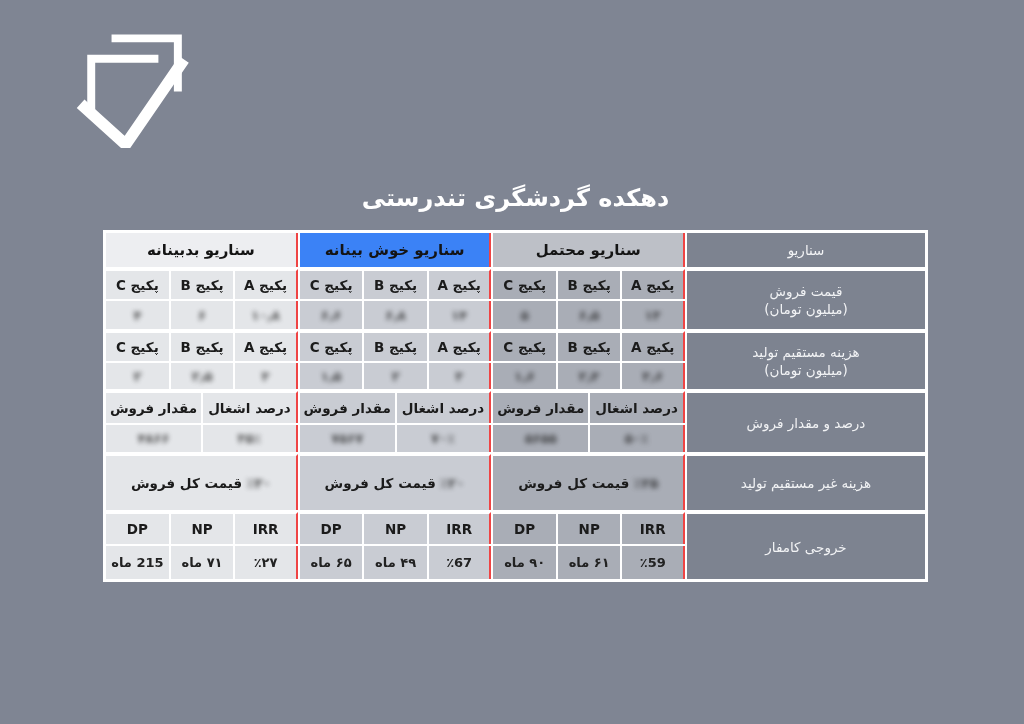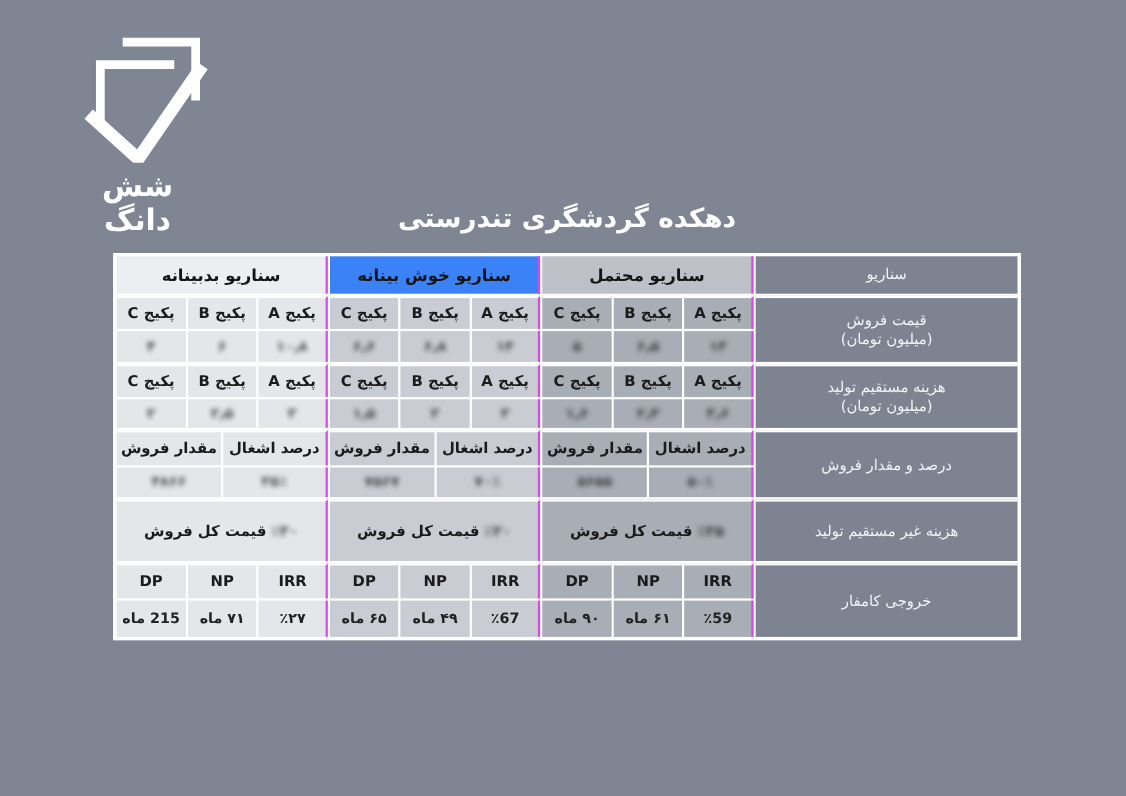--- a/index.html
+++ b/index.html
@@ -39,36 +39,35 @@
   .val{font-weight:bold;font-size:13px;color:#222;}
   
   tr.hrow{height:34px;}
   tr.r1h{height:30px;} tr.r1v{height:28px;}
   tr.r2h{height:30px;} tr.r2v{height:26px;}
   tr.r3h{height:32px;} tr.r3v{height:27px;}
   tr.r4 {height:56px;}
   tr.r5h{height:32px;} tr.r5v{height:33px;}
   
   .rsep{border-top:2px solid #FFFFFF;}
-  .gsep{border-right:2px solid #d946ef;}
+  .gsep{border-right:2px solid #ef4444;}
   .two-line div{line-height:1.35;}
   .blurred{filter:blur(2.6px);opacity:.78;}
   .ltr{direction:ltr;unicode-bidi:isolate;}
   .pct{display:inline-block;margin-left:4px;}
 </style>
 </head>
 <body>
 
 <div class="logo-wrap">
   <svg class="logo-svg" width="118" height="122" viewBox="0 0 132 138" fill="none" xmlns="http://www.w3.org/2000/svg">
     <path d="M44 14 H119 V74" stroke="#FFFFFF" stroke-width="9"></path>
     <path d="M97 37 H21 V101" stroke="#FFFFFF" stroke-width="9"></path>
     <path d="M9 88 L60 134 L126 38" stroke="#FFFFFF" stroke-width="13" stroke-linecap="butt" stroke-linejoin="miter"></path>
   </svg>
-  <div class="logo-text">شش دانگ</div>
 </div>
 
 <div class="page-title">دهکده گردشگری تندرستی</div>
 
 <div class="tbl-wrap">
 <table class="main">
   <colgroup>
     <col class="c-title">
     <col>
         <col>

